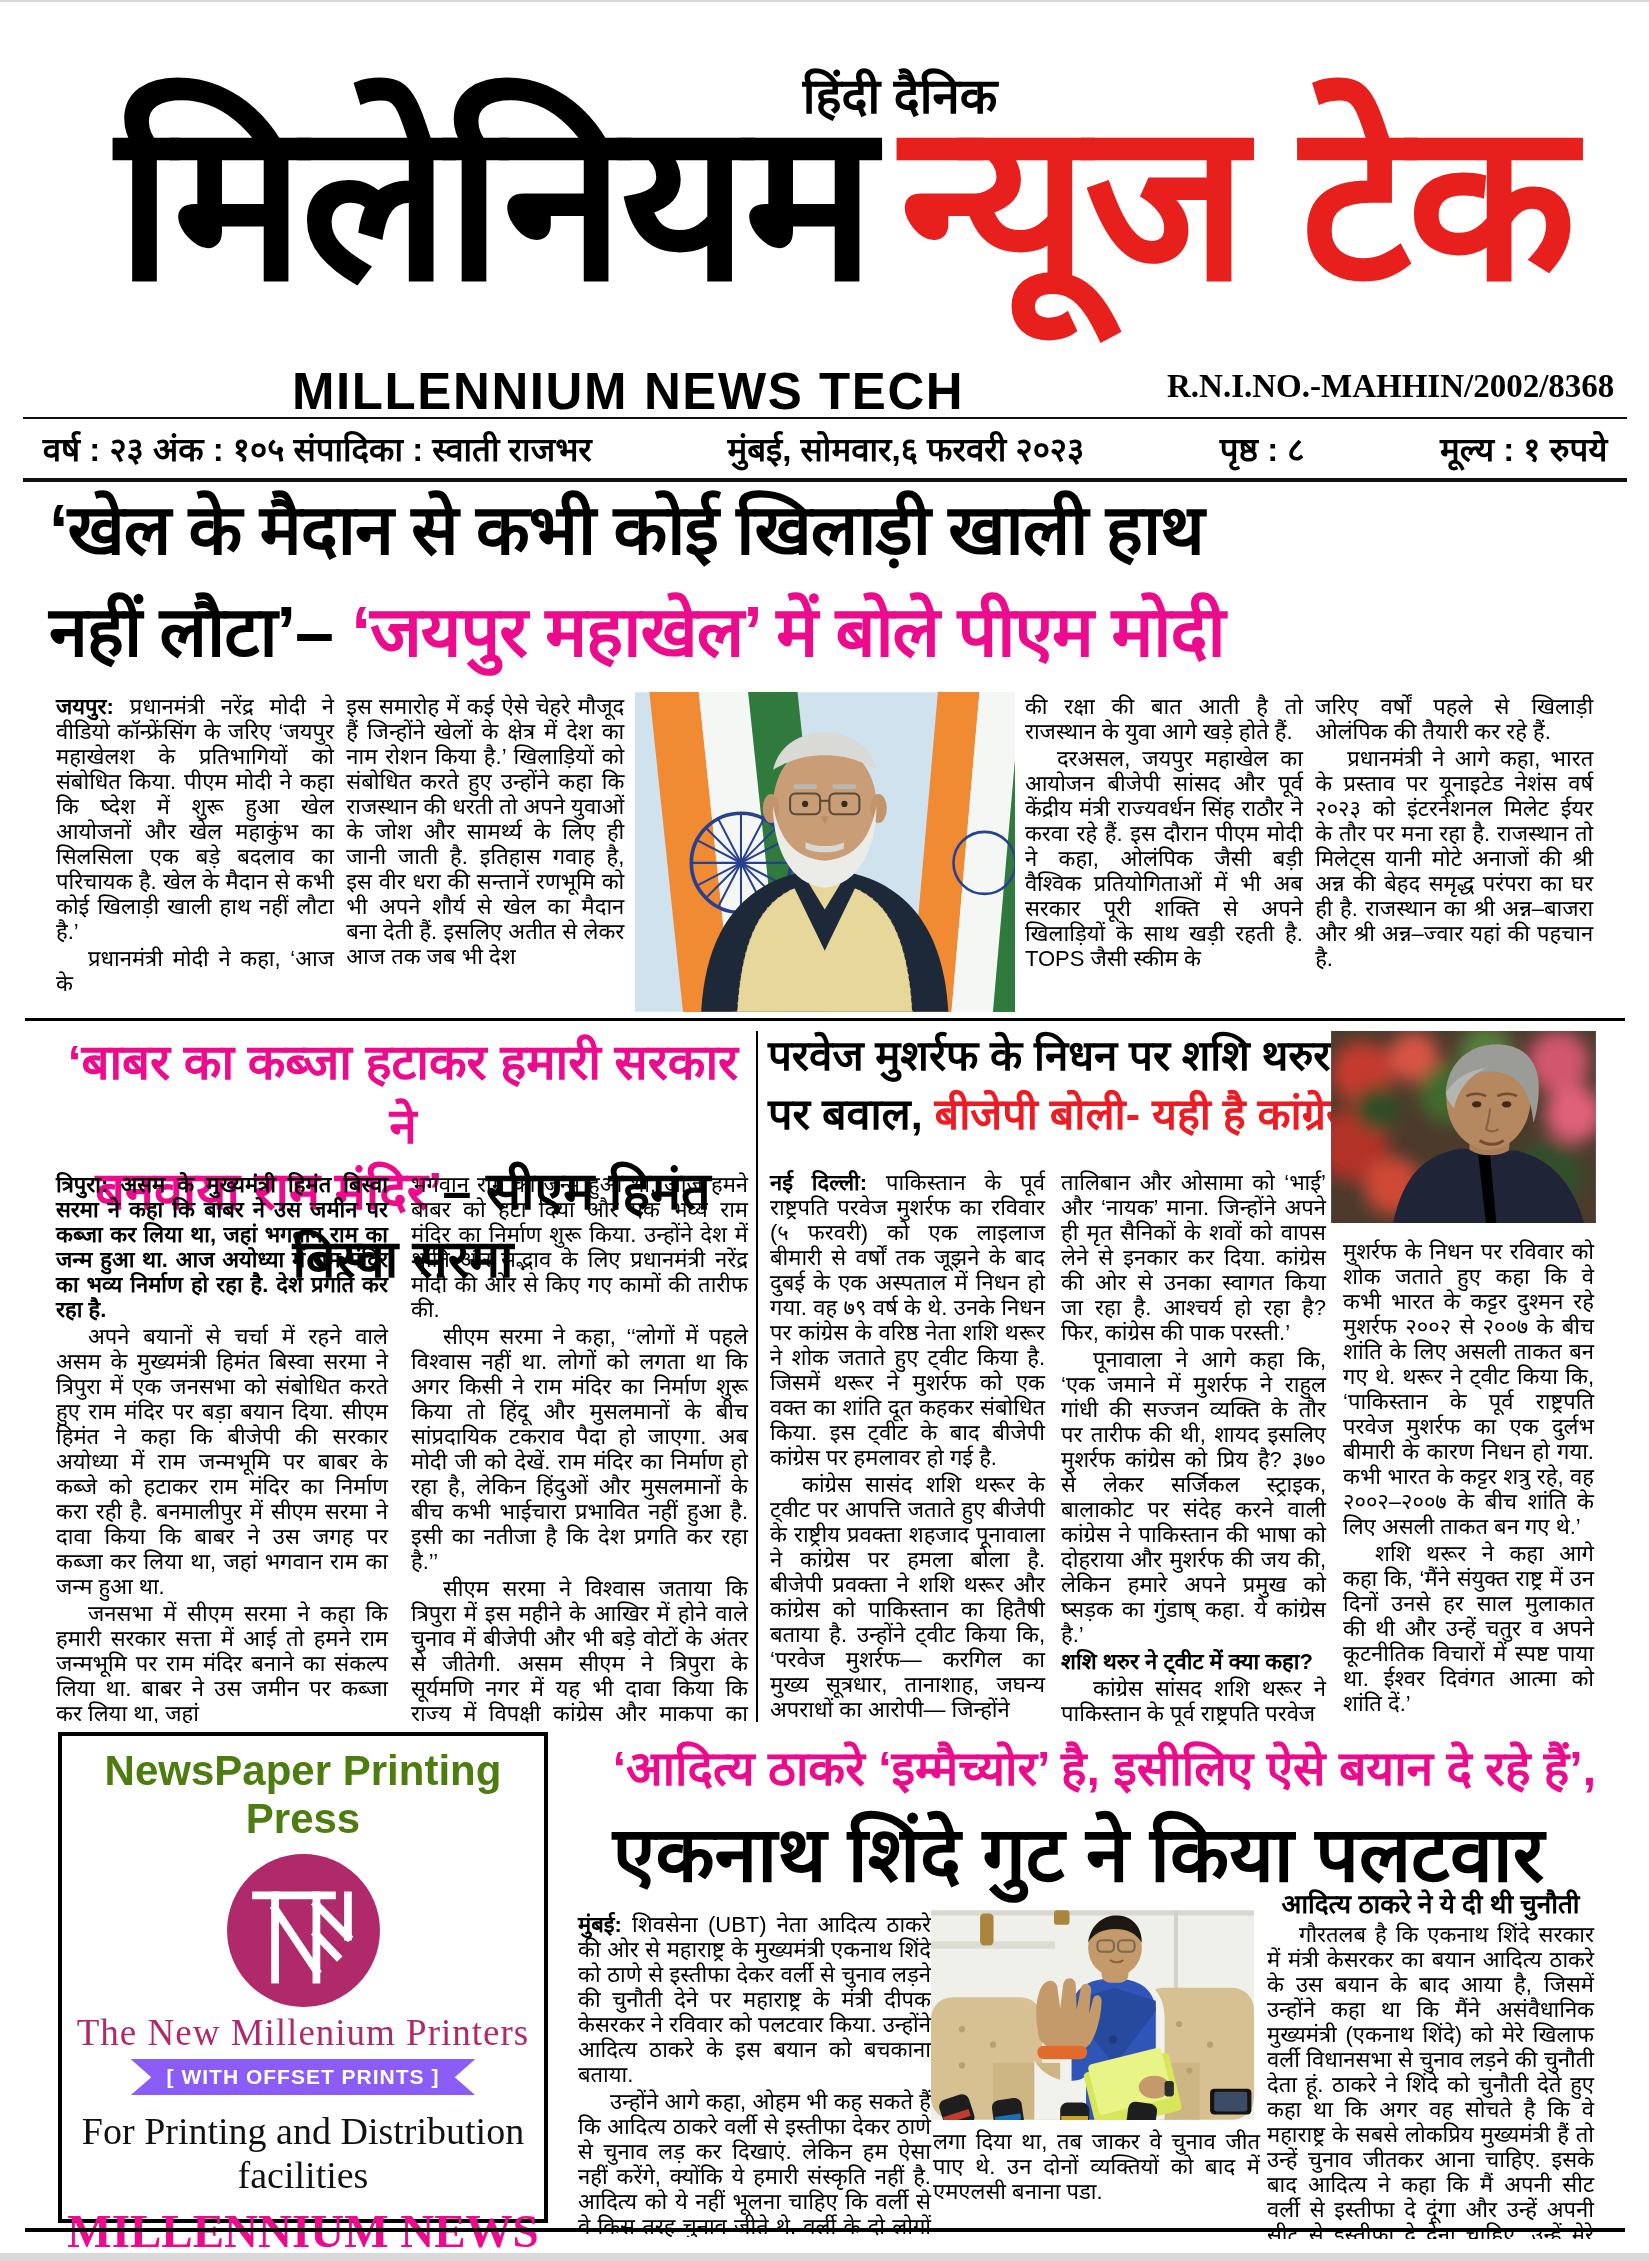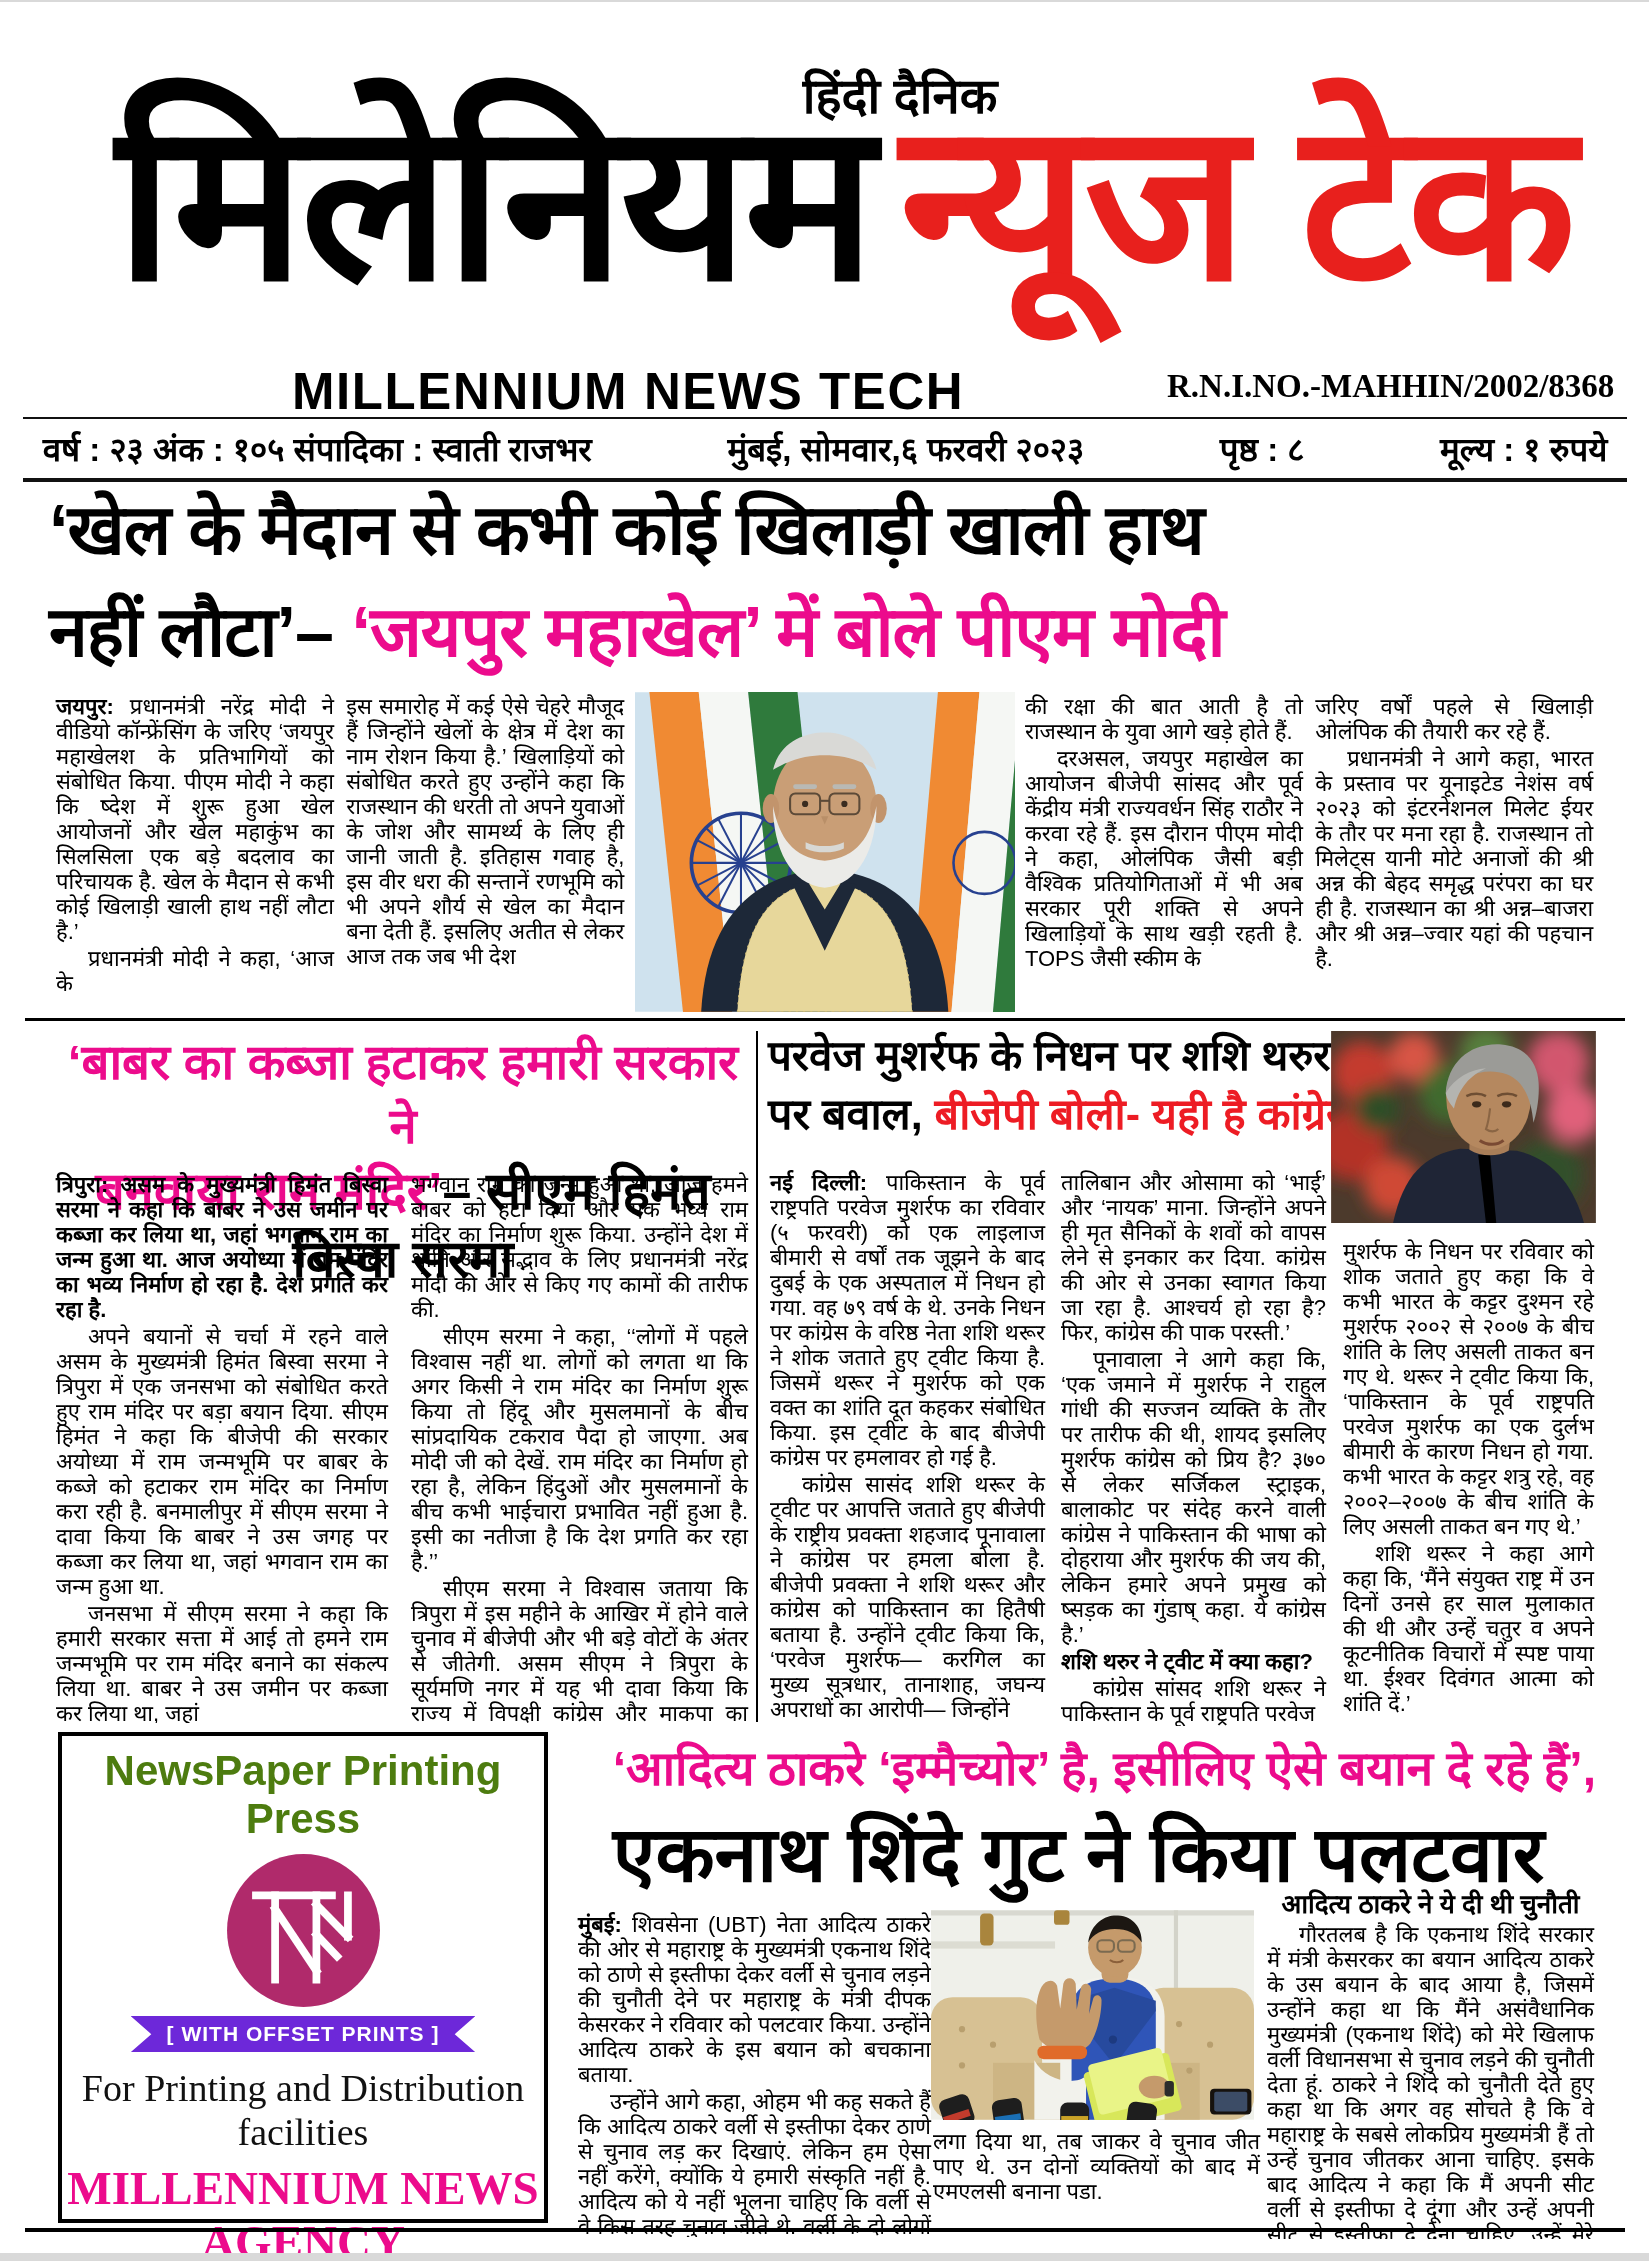--- a/index.html
+++ b/index.html
@@ -48,21 +48,21 @@
   .tharoor-fig{top:1031px;left:1331px;width:265px;height:192px;}
   .s3c1{top:1168px;left:768px;width:279px;height:558px;}
   .s3c2{top:1168px;left:1059px;width:269px;height:558px;}
   .s3c3{top:1237px;left:1341px;width:255px;height:488px;}
   .subhead{font-weight:800;}
   
   .adbox{top:1732px;left:58px;width:490px;height:491px;border:4.1px solid #000;background:#fff;text-align:center;box-sizing:border-box;}
   .ad-title{margin-top:11.4px;font-size:42px;font-weight:800;color:#4d7c0f;}
   .ad-logo{width:155px;height:155px;margin:9.3px auto 3.1px auto;display:block;}
   .ad-brand{font-family:"Liberation Serif","DejaVu Serif",serif;font-size:37px;color:#b02a6b;letter-spacing:1px;}
-  .ad-ribbon{display:inline-block;margin-top:5.2px;background:#6d28d9;color:#fff;font-size:21px;font-weight:700;
+  .ad-ribbon{display:inline-block;margin-top:5.2px;background:#8b5cf6;color:#fff;font-size:21px;font-weight:700;
              padding:6.2px 36px;clip-path:polygon(0 0,100% 0,94% 50%,100% 100%,0 100%,6% 50%);letter-spacing:1px;}
   .ad-line1{margin-top:13.5px;font-family:"Liberation Serif","DejaVu Serif",serif;font-size:38px;color:#111;}
   .ad-agency{margin-top:7.2px;font-family:"Liberation Serif","DejaVu Serif",serif;font-size:47px;font-weight:700;color:#ec0b8c;}
   .s4h1{top:1734px;left:561px;width:1035px;text-align:right;font-size:48px;font-weight:800;white-space:nowrap;}
   .s4h2{top:1799px;left:561px;width:1035px;text-align:center;font-size:77px;font-weight:900;white-space:nowrap;}
   .s4c1{top:1910px;left:576px;width:357px;height:327px;}
   .kesarkar-fig{top:1910px;left:931px;width:323px;height:210px;}
   .s4cap{top:2127px;left:931px;width:331px;height:72px;}
   .s4c3{top:1887px;left:1265px;width:331px;height:352px;}
   .s4c3 .subhead{text-align:center;font-size:26px;line-height:31px;}
@@ -258,20 +258,21 @@
       <g stroke="#ffffff" stroke-width="15" fill="none" stroke-linecap="square">
         <line x1="58" y1="82" x2="205" y2="82"></line>
         <line x1="95" y1="82" x2="95" y2="245"></line>
         <line x1="95" y1="108" x2="175" y2="228"></line>
         <line x1="175" y1="82" x2="175" y2="245"></line>
         <line x1="175" y1="100" x2="236" y2="162"></line>
         <line x1="236" y1="82" x2="236" y2="162"></line>
         <line x1="175" y1="158" x2="215" y2="200"></line>
       </g>
     </svg>
+    <div class="ad-brand">The New Millenium Printers</div>
     <div class="ad-ribbon">[ WITH OFFSET PRINTS ]</div>
     <div class="ad-line1">For Printing and Distribution facilities</div>
     <div class="ad-agency">MILLENNIUM NEWS AGENCY</div>
     
     
   </aside>
 
   <div class="abs s4h1 pink">‘आदित्य ठाकरे ‘इम्मैच्योर’ है, इसीलिए ऐसे बयान दे रहे हैं’,</div>
   <div class="abs s4h2">एकनाथ शिंदे गुट ने किया पलटवार</div>
 

